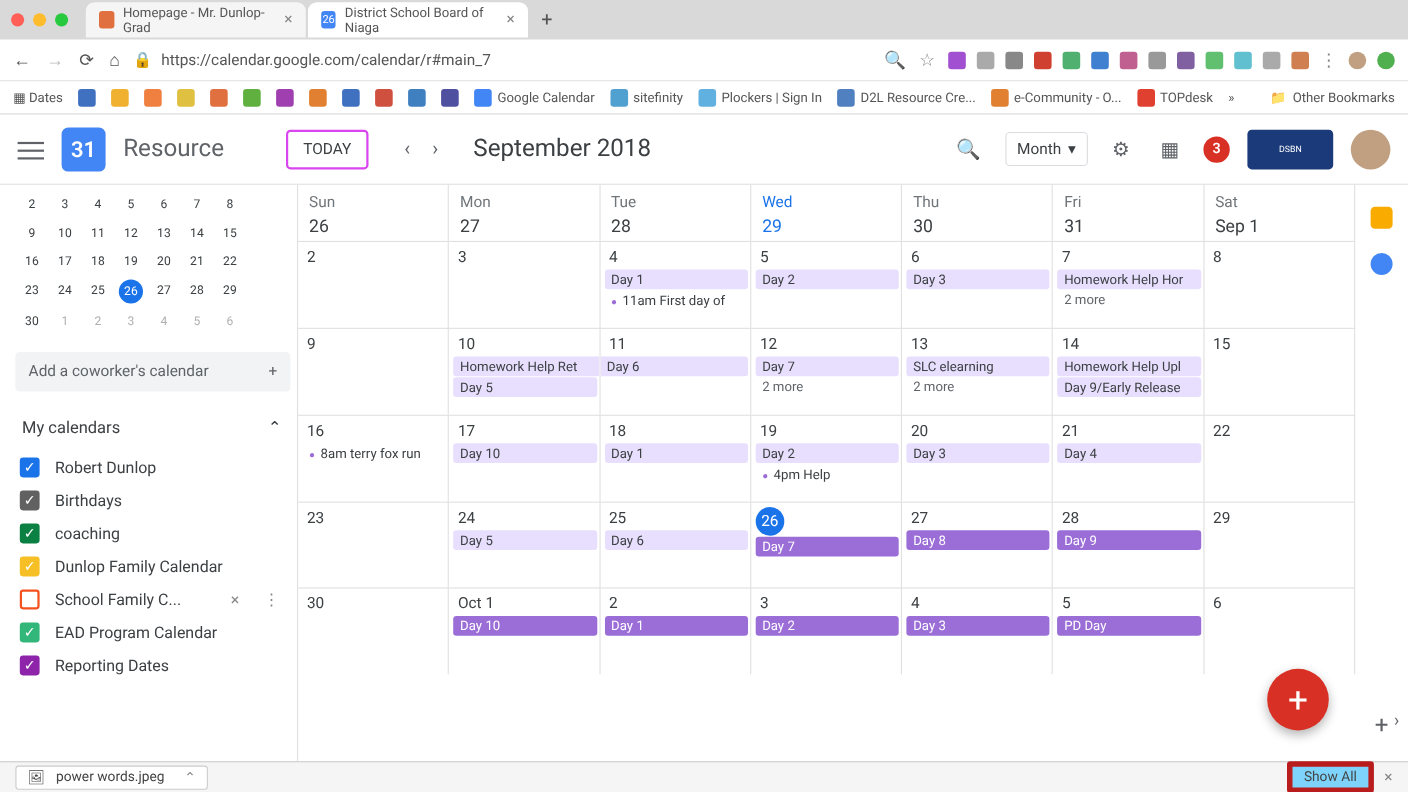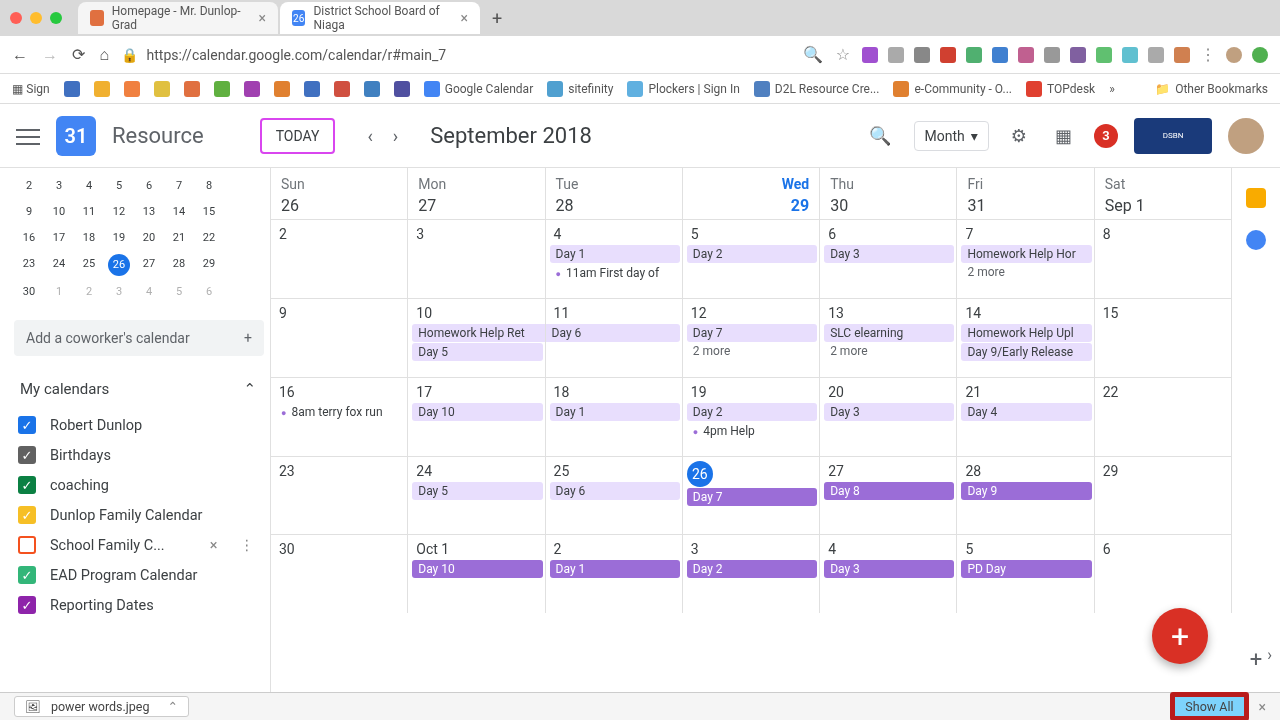--- a/index.html
+++ b/index.html
@@ -62,21 +62,21 @@
 .cal-item { display: flex; align-items: center; gap: 14px; padding: 6px 4px; font-size: 14.5px; color: #3c4043; position: relative; }
 .cal-check { width: 18px; height: 18px; border-radius: 3px; display: flex; align-items: center; justify-content: center; color: #fff; font-size: 13px; }
 .cal-check.empty { border: 2px solid; background: transparent !important; }
 .cal-item .x { margin-left: auto; color: #888; padding: 0 8px; }
 .cal-item .dots { color: #888; padding-right: 6px; }
 
 
 .cal-container { flex: 1; display: flex; }
 .cal-grid { flex: 1; display: grid; grid-template-columns: repeat(7, 1fr); grid-template-rows: auto repeat(6, 1fr); border-left: 1px solid #e0e0e0; }
 .dayhead { padding: 8px 10px 4px; font-size: 14px; color: #70757a; border-right: 1px solid #e0e0e0; }
-.dayhead.wed { color: #1a73e8; font-weight: 700; text-align: right; }
+.dayhead.wed { color: #1a73e8; font-weight: 400; }
 .dayhead .num { font-size: 16px; color: #3c4043; margin-top: 4px; }
 .dayhead.wed .num { color: #1a73e8; }
 .cell { border-right: 1px solid #e0e0e0; border-top: 1px solid #e0e0e0; padding: 4px 2px 2px 4px; font-size: 13px; position: relative; overflow: hidden; }
 .cell .dn { font-size: 14px; color: #3c4043; padding: 2px 4px; display: inline-block; }
 .cell .dn.today { background: #1a73e8; color: #fff; border-radius: 50%; width: 26px; height: 26px; text-align: center; line-height: 26px; padding: 0; }
 .event { font-size: 12px; padding: 2px 6px; border-radius: 3px; margin: 1px 0; white-space: nowrap; overflow: hidden; text-overflow: ellipsis; }
 .event.light { background: #e8defd; color: #3c4043; }
 .event.solid { background: #9b6dd7; color: #fff; }
 .event.dot::before { content: "●"; color: #9b6dd7; margin-right: 5px; font-size: 9px; }
 .event.dot { background: transparent; color: #3c4043; }
@@ -150,21 +150,21 @@
       <div class="ext-icon" style="background:#60c0d0"></div>
       <div class="ext-icon" style="background:#aaa"></div>
       <div class="ext-icon" style="background:#d08050"></div>
       <span style="color:#888">⋮</span>
       <div class="ext-icon" style="background:#c0a080;border-radius:50%"></div>
       <div class="ext-icon" style="background:#50b050;border-radius:50%"></div>
     </div>
   </div>
 
   <div class="bookmarks">
-    <span>▦ <span>Sign</span></span>
+    <span>▦ <span>Dates</span></span>
     <div class="bm-icon" style="background:#4070c0"></div>
     <div class="bm-icon" style="background:#f0b030"></div>
     <div class="bm-icon" style="background:#f08040"></div>
     <div class="bm-icon" style="background:#e0c040"></div>
     <div class="bm-icon" style="background:#e07040"></div>
     <div class="bm-icon" style="background:#60b040"></div>
     <div class="bm-icon" style="background:#a040b0"></div>
     <div class="bm-icon" style="background:#e08030"></div>
     <div class="bm-icon" style="background:#4070c0"></div>
     <div class="bm-icon" style="background:#d05040"></div>

